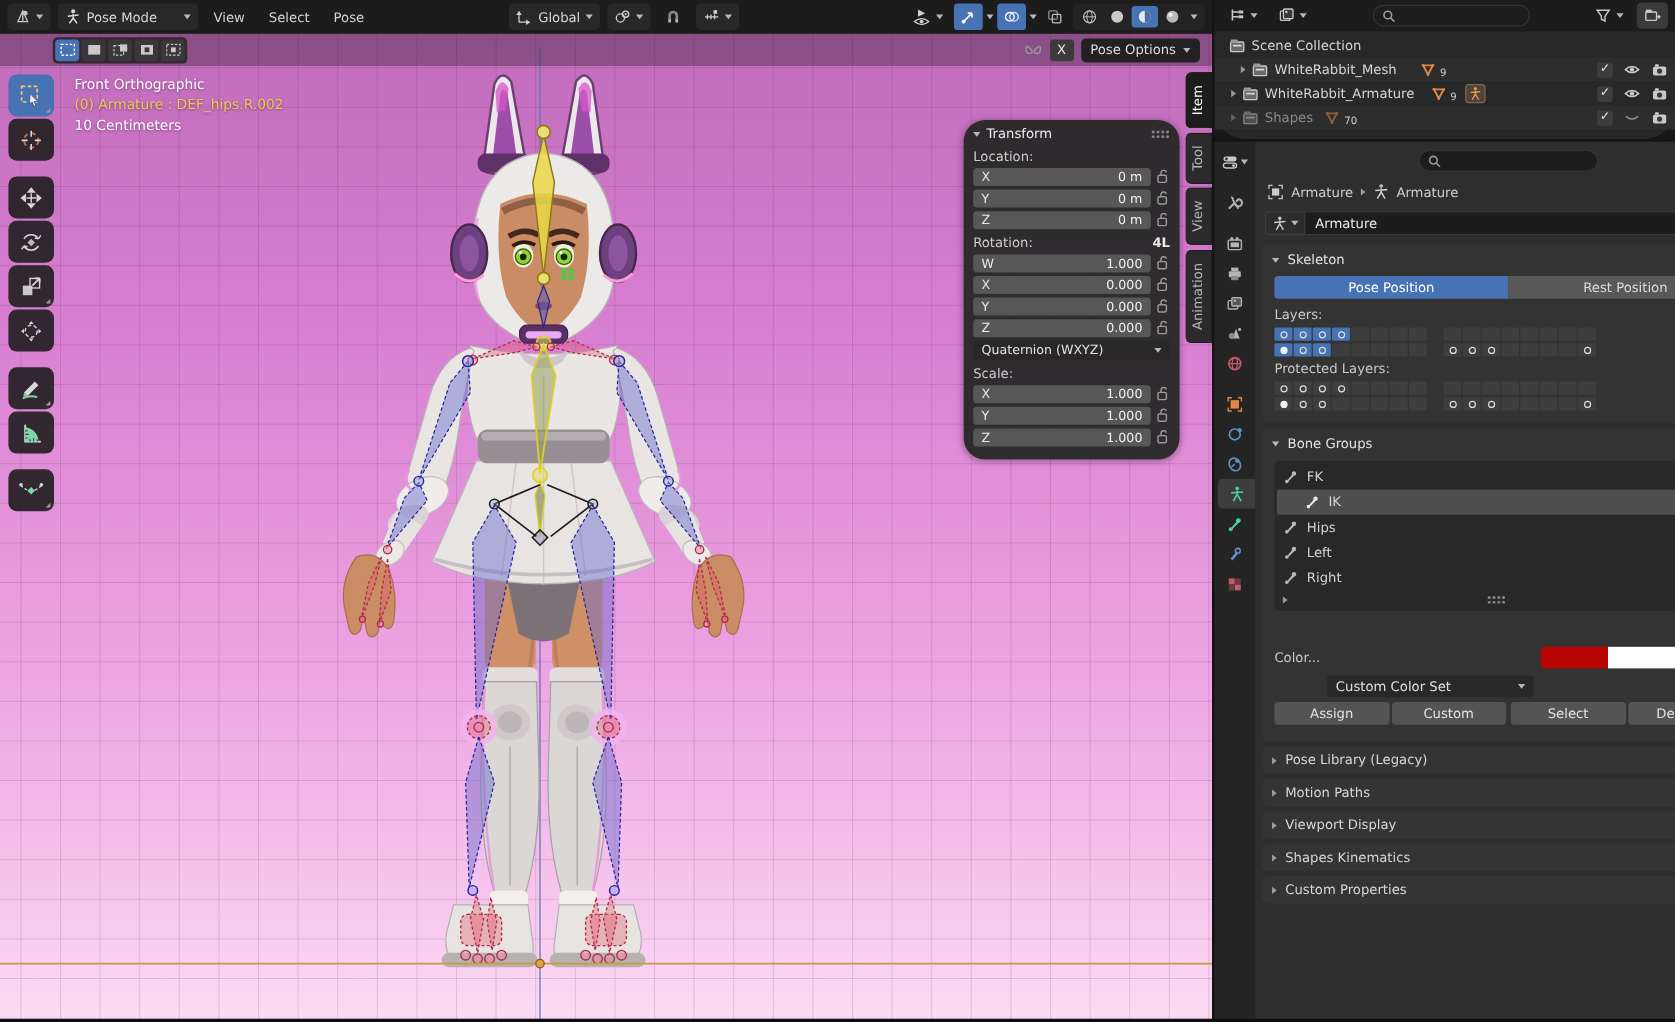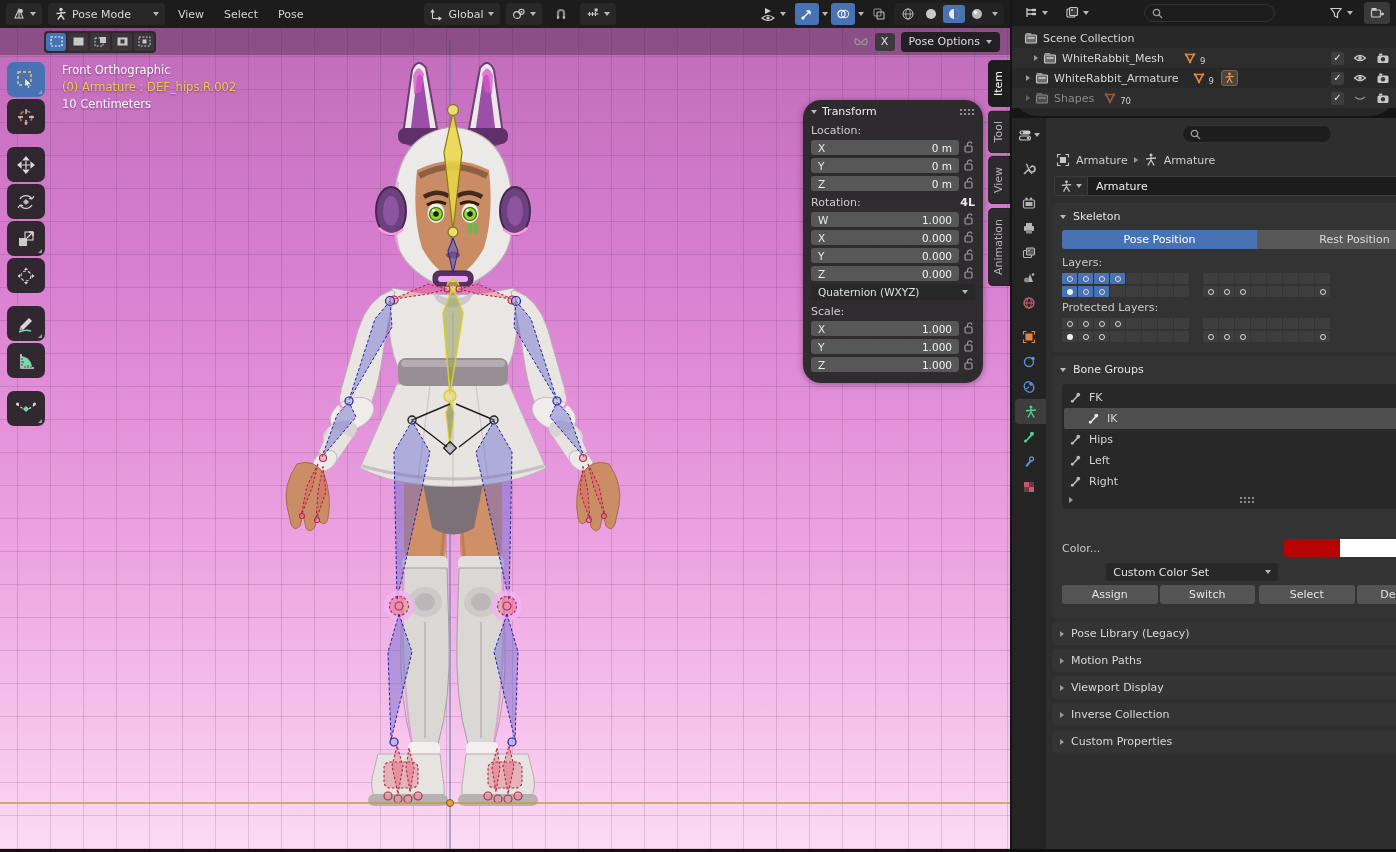--- a/index.html
+++ b/index.html
@@ -1210,21 +1210,21 @@
           </div>
           <div class="swatches">
             <div class="sw" style="background: rgb(184, 3, 3);"></div>
             <div class="sw" style="background: rgb(255, 255, 255);"></div>
             <div class="sw" style="background: rgb(242, 130, 124);"></div>
           </div>
         </div>
         <div class="btnrow">
           <div class="half">
             <div class="pbtn">Assign</div>
-            <div class="pbtn">Switch</div>
+            <div class="pbtn">Custom</div>
           </div>
           <div class="half">
             <div class="pbtn">Select</div>
             <div class="pbtn">Deselect</div>
           </div>
         </div>
       </div>
 
       <div class="panel collapsed">
         <span class="cright"></span>
@@ -1236,21 +1236,21 @@
         <span>Motion Paths</span>
         <span class="grip"></span>
       </div>
       <div class="panel collapsed">
         <span class="cright"></span>
         <span>Viewport Display</span>
         <span class="grip"></span>
       </div>
       <div class="panel collapsed">
         <span class="cright"></span>
-        <span>Inverse Collection</span>
+        <span>Shapes Kinematics</span>
         <span class="grip"></span>
       </div>
       <div class="panel collapsed">
         <span class="cright"></span>
         <span>Custom Properties</span>
         <span class="grip"></span>
       </div>
     </div>
   </div>
 

